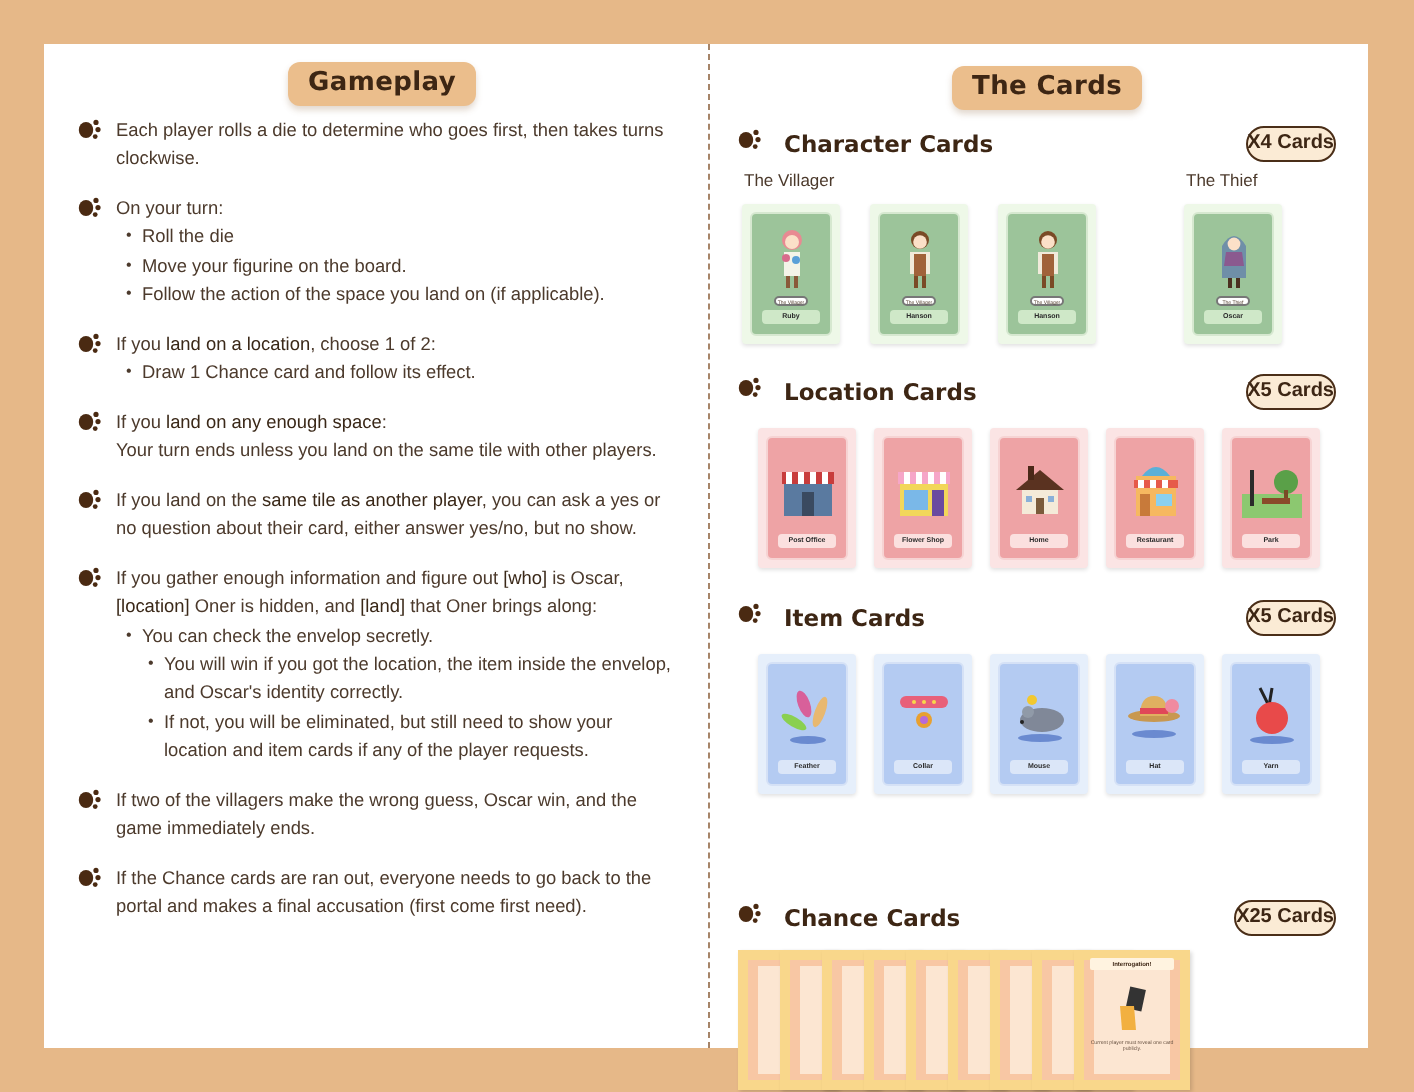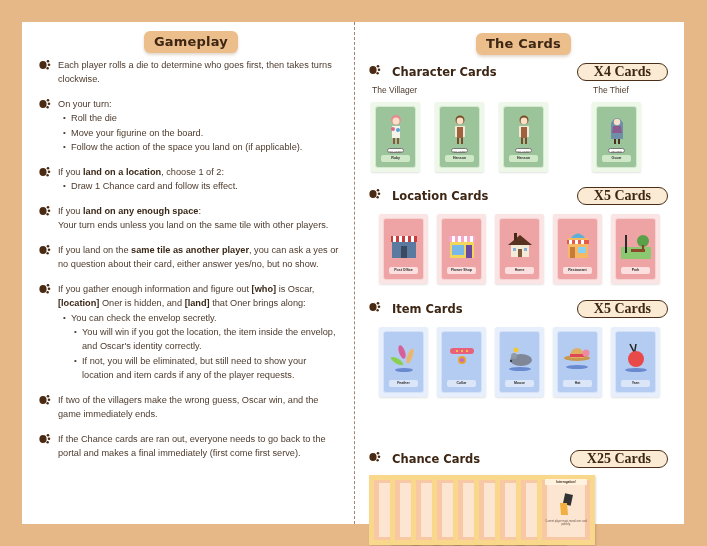--- a/index.html
+++ b/index.html
@@ -38,41 +38,41 @@
     letter-spacing: 0.2px;
   }
   .left .title-pill { left: 122px; top: 9px; }
   .right .title-pill { left: 122px; top: 11px; }
 
   .rules { position: absolute; left: 16px; top: 36px; right: 14px; font-size: 9.2px; line-height: 14.3px; color: #4c3a2c; }
   .rule { display: flex; margin-bottom: 10.5px; }
   .paw { width: 20px; flex: 0 0 20px; position: relative; height: 14px; }
   .paw svg { position: absolute; left: 0; top: 1px; }
   .rule-body { flex: 1; }
-  .rule-body b { font-weight: bold; color: #3a2818; }
+  .rule-body b { font-weight: normal; color: #3a2818; }
   .sub { padding-left: 8px; position: relative; }
   .sub::before { content: "•"; position: absolute; left: 0; top: 0; font-size: 8px; }
   .sub.l1 { margin-left: 5px; }
   .sub.l2 { margin-left: 16px; }
 
   .section { position: absolute; left: 14px; right: 16px; }
   .section-head { display: flex; align-items: center; height: 20px; }
   .section-head .paw { top: -2px; }
   .section-title {
     font-family: "DejaVu Sans", sans-serif; font-weight: bold;
     font-size: 11.5px; color: #3d2614; margin-left: 4px;
   }
   .count-badge {
     margin-left: auto;
     border: 1.5px solid #4a2e18;
     background: #FBEBD5;
     border-radius: 11px;
-    padding: 2px 16px;
-    font-family: Liberation Serif, serif; font-weight: bold;
-    font-size: 14px; color: #3d2614; line-height: 12px;
+    padding: 2px 0;
+    font-family: Liberation Sans, sans-serif; font-weight: bold;
+    font-size: 10px; color: #3d2614; line-height: 12px;
   }
   .sub-labels { position: relative; height: 14px; font-size: 8.5px; color: #4c3a2c; margin-top: 3px; }
   .sub-labels span { position: absolute; top: 0; }
 
   .card-row { position: relative; height: 72px; margin-top: 3px; }
   .card {
     position: absolute; top: 0; width: 49px; height: 70px;
     border-radius: 2px; padding: 4px;
     box-shadow: 0 1px 2px rgba(0,0,0,0.12);
   }
@@ -234,21 +234,21 @@
 
       <div class="rule">
         <div class="paw">
             <svg width="13" height="11" viewBox="0 0 13 11">
               <ellipse cx="5" cy="6" rx="3.6" ry="4" fill="#4a2a12"></ellipse>
               <circle cx="10" cy="2.2" r="1.3" fill="#4a2a12"></circle>
               <circle cx="11" cy="5.8" r="1.3" fill="#4a2a12"></circle>
               <circle cx="9.6" cy="9.3" r="1.2" fill="#4a2a12"></circle>
             </svg>
           </div>
-        <div class="rule-body">If the Chance cards are ran out, everyone needs to go back to the portal and makes a final immediately (first come first serve).</div>
+        <div class="rule-body">If the Chance cards are ran out, everyone needs to go back to the portal and makes a final accusation (first come first need).</div>
       </div>
     </div>
   </div>
 
   <div class="panel right">
     <div class="title-pill">The Cards</div>
 
     <div class="section" style="top:40px;">
       <div class="section-head">
         <div class="paw">

